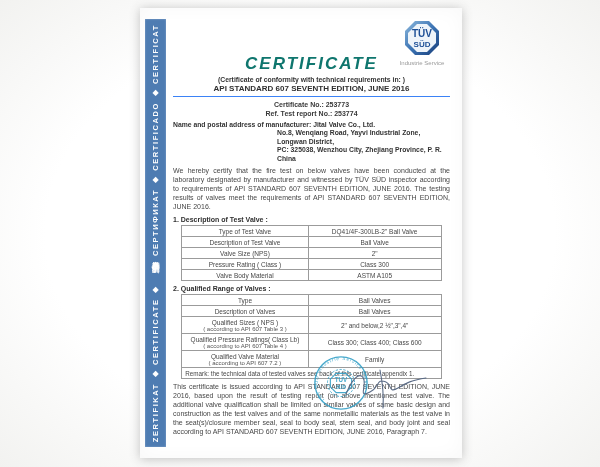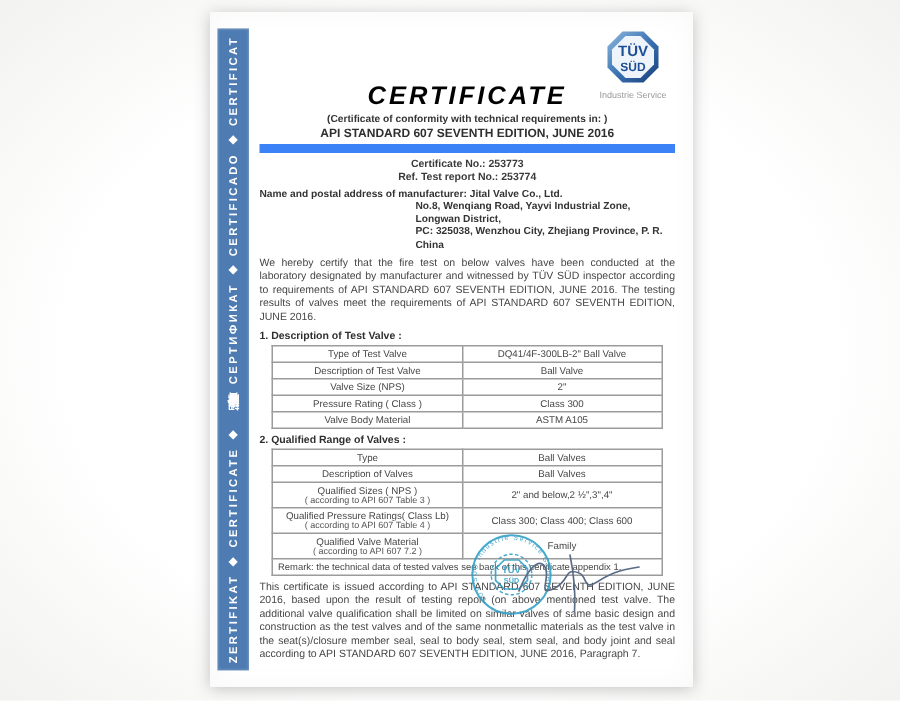--- a/index.html
+++ b/index.html
@@ -20,23 +20,23 @@
   }
   .band-text{
     writing-mode:vertical-rl;transform:rotate(180deg);
     color:#fff;font-size:7.5px;font-weight:bold;letter-spacing:1.6px;white-space:nowrap;
   }
   
   .logo{position:absolute;right:16px;top:12px;width:48px;text-align:center;}
   .logo-caption{font-size:6px;color:#9a9a9a;margin-top:0px;line-height:1;}
   
   .content{position:absolute;left:33px;top:10px;width:277px;}
-  .title{margin-top:36px;text-align:center;font-size:17px;font-weight:bold;font-style:italic;letter-spacing:2px;color:#000000;}
+  .title{margin-top:36px;text-align:center;font-size:17px;font-weight:bold;font-style:italic;letter-spacing:2px;color:#0f766e;}
   .subtitle{text-align:center;font-size:6.8px;font-weight:bold;color:#333;margin-top:2px;}
-  .standard{text-align:center;font-size:8px;font-weight:bold;color:#2f2f2f;margin-top:1px;padding-bottom:3px;border-bottom:6px solid #3b82f6;}
+  .standard{text-align:center;font-size:8px;font-weight:bold;color:#2f2f2f;margin-top:1px;padding-bottom:3px;border-bottom:1px solid #3b82f6;}
   .cert-no{text-align:center;font-size:7px;font-weight:bold;margin-top:4px;}
   .report-no{text-align:center;font-size:7px;font-weight:bold;margin-top:2px;}
   .manufacturer{margin-top:4px;font-size:6.8px;font-weight:bold;color:#333;line-height:1.25;}
   .manufacturer .addr-line{padding-left:104px;}
   .intro,.closing{margin-top:4px;font-size:7px;color:#474747;text-align:justify;line-height:1.28;}
   .sec-heading{margin-top:4px;font-size:7px;font-weight:bold;color:#2f2f2f;}
   table{width:94%;margin:2px auto 0 auto;border-collapse:collapse;font-size:6.5px;color:#474747;table-layout:fixed;}
   td{border:1px solid #9b9b9b;text-align:center;padding:1.5px 3px;vertical-align:middle;}
   td.lbl{width:46%;}
   .sub{display:block;font-size:6px;color:#555;}

